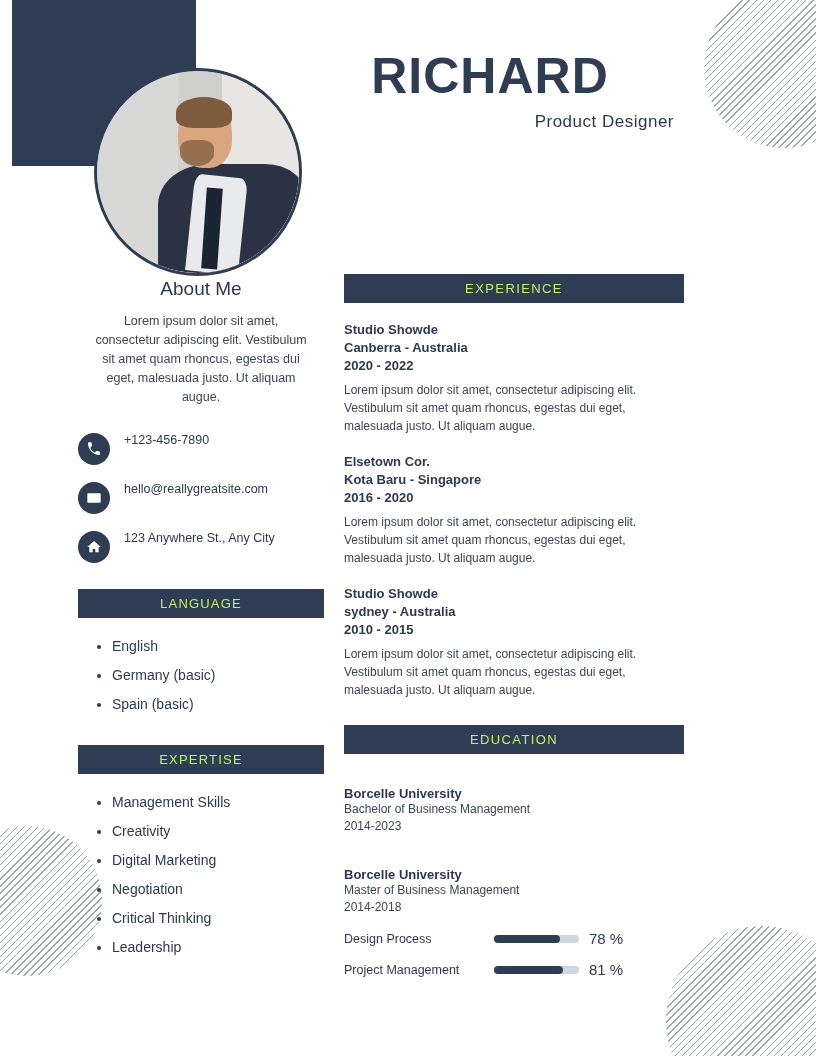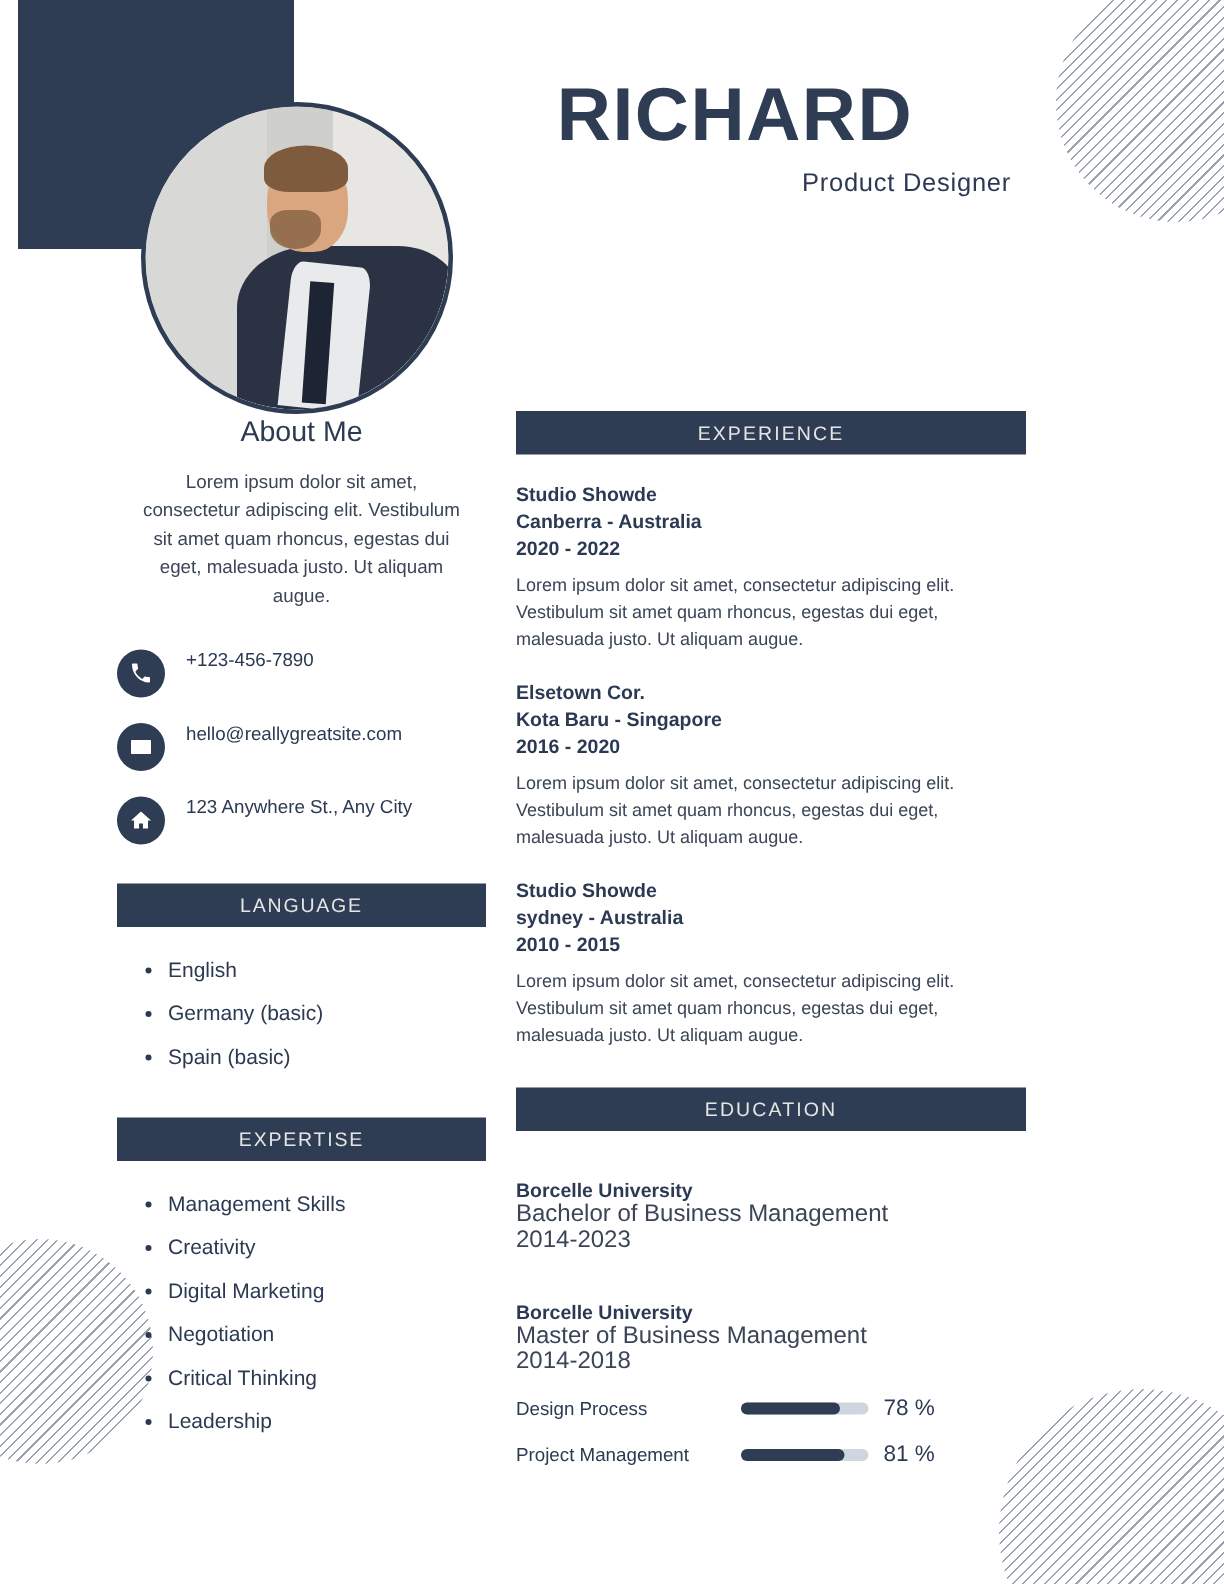--- a/index.html
+++ b/index.html
@@ -212,21 +212,21 @@
   .contact-ico svg { fill: #ffffff; }
   .contact-txt {
     margin-left: 14px;
     font-size: 12.5px;
     color: #2b3a52;
   }
 
   
   .bar {
     background: #2e3d54;
-    color: #e5e5e5;
+    color: #bef264;
     text-align: center;
     font-size: 13px;
     letter-spacing: 1.2px;
     padding: 7px 0;
     margin-top: 26px;
   }
   .bar.right-bar { letter-spacing: 1.4px; }
 
   ul.bullets {
     list-style: disc;
@@ -255,21 +255,21 @@
   }
 
   
   .edu-entry { margin-top: 32px; }
   .edu-school {
     font-size: 13px;
     font-weight: bold;
     color: #2b3a52;
   }
   .edu-degree, .edu-years {
-    font-size: 16px;
+    font-size: 12px;
     color: #3a4557;
     line-height: 17px;
   }
 
   
   .skill-row {
     display: flex;
     align-items: center;
     margin-top: 14px;
     font-size: 12.5px;

